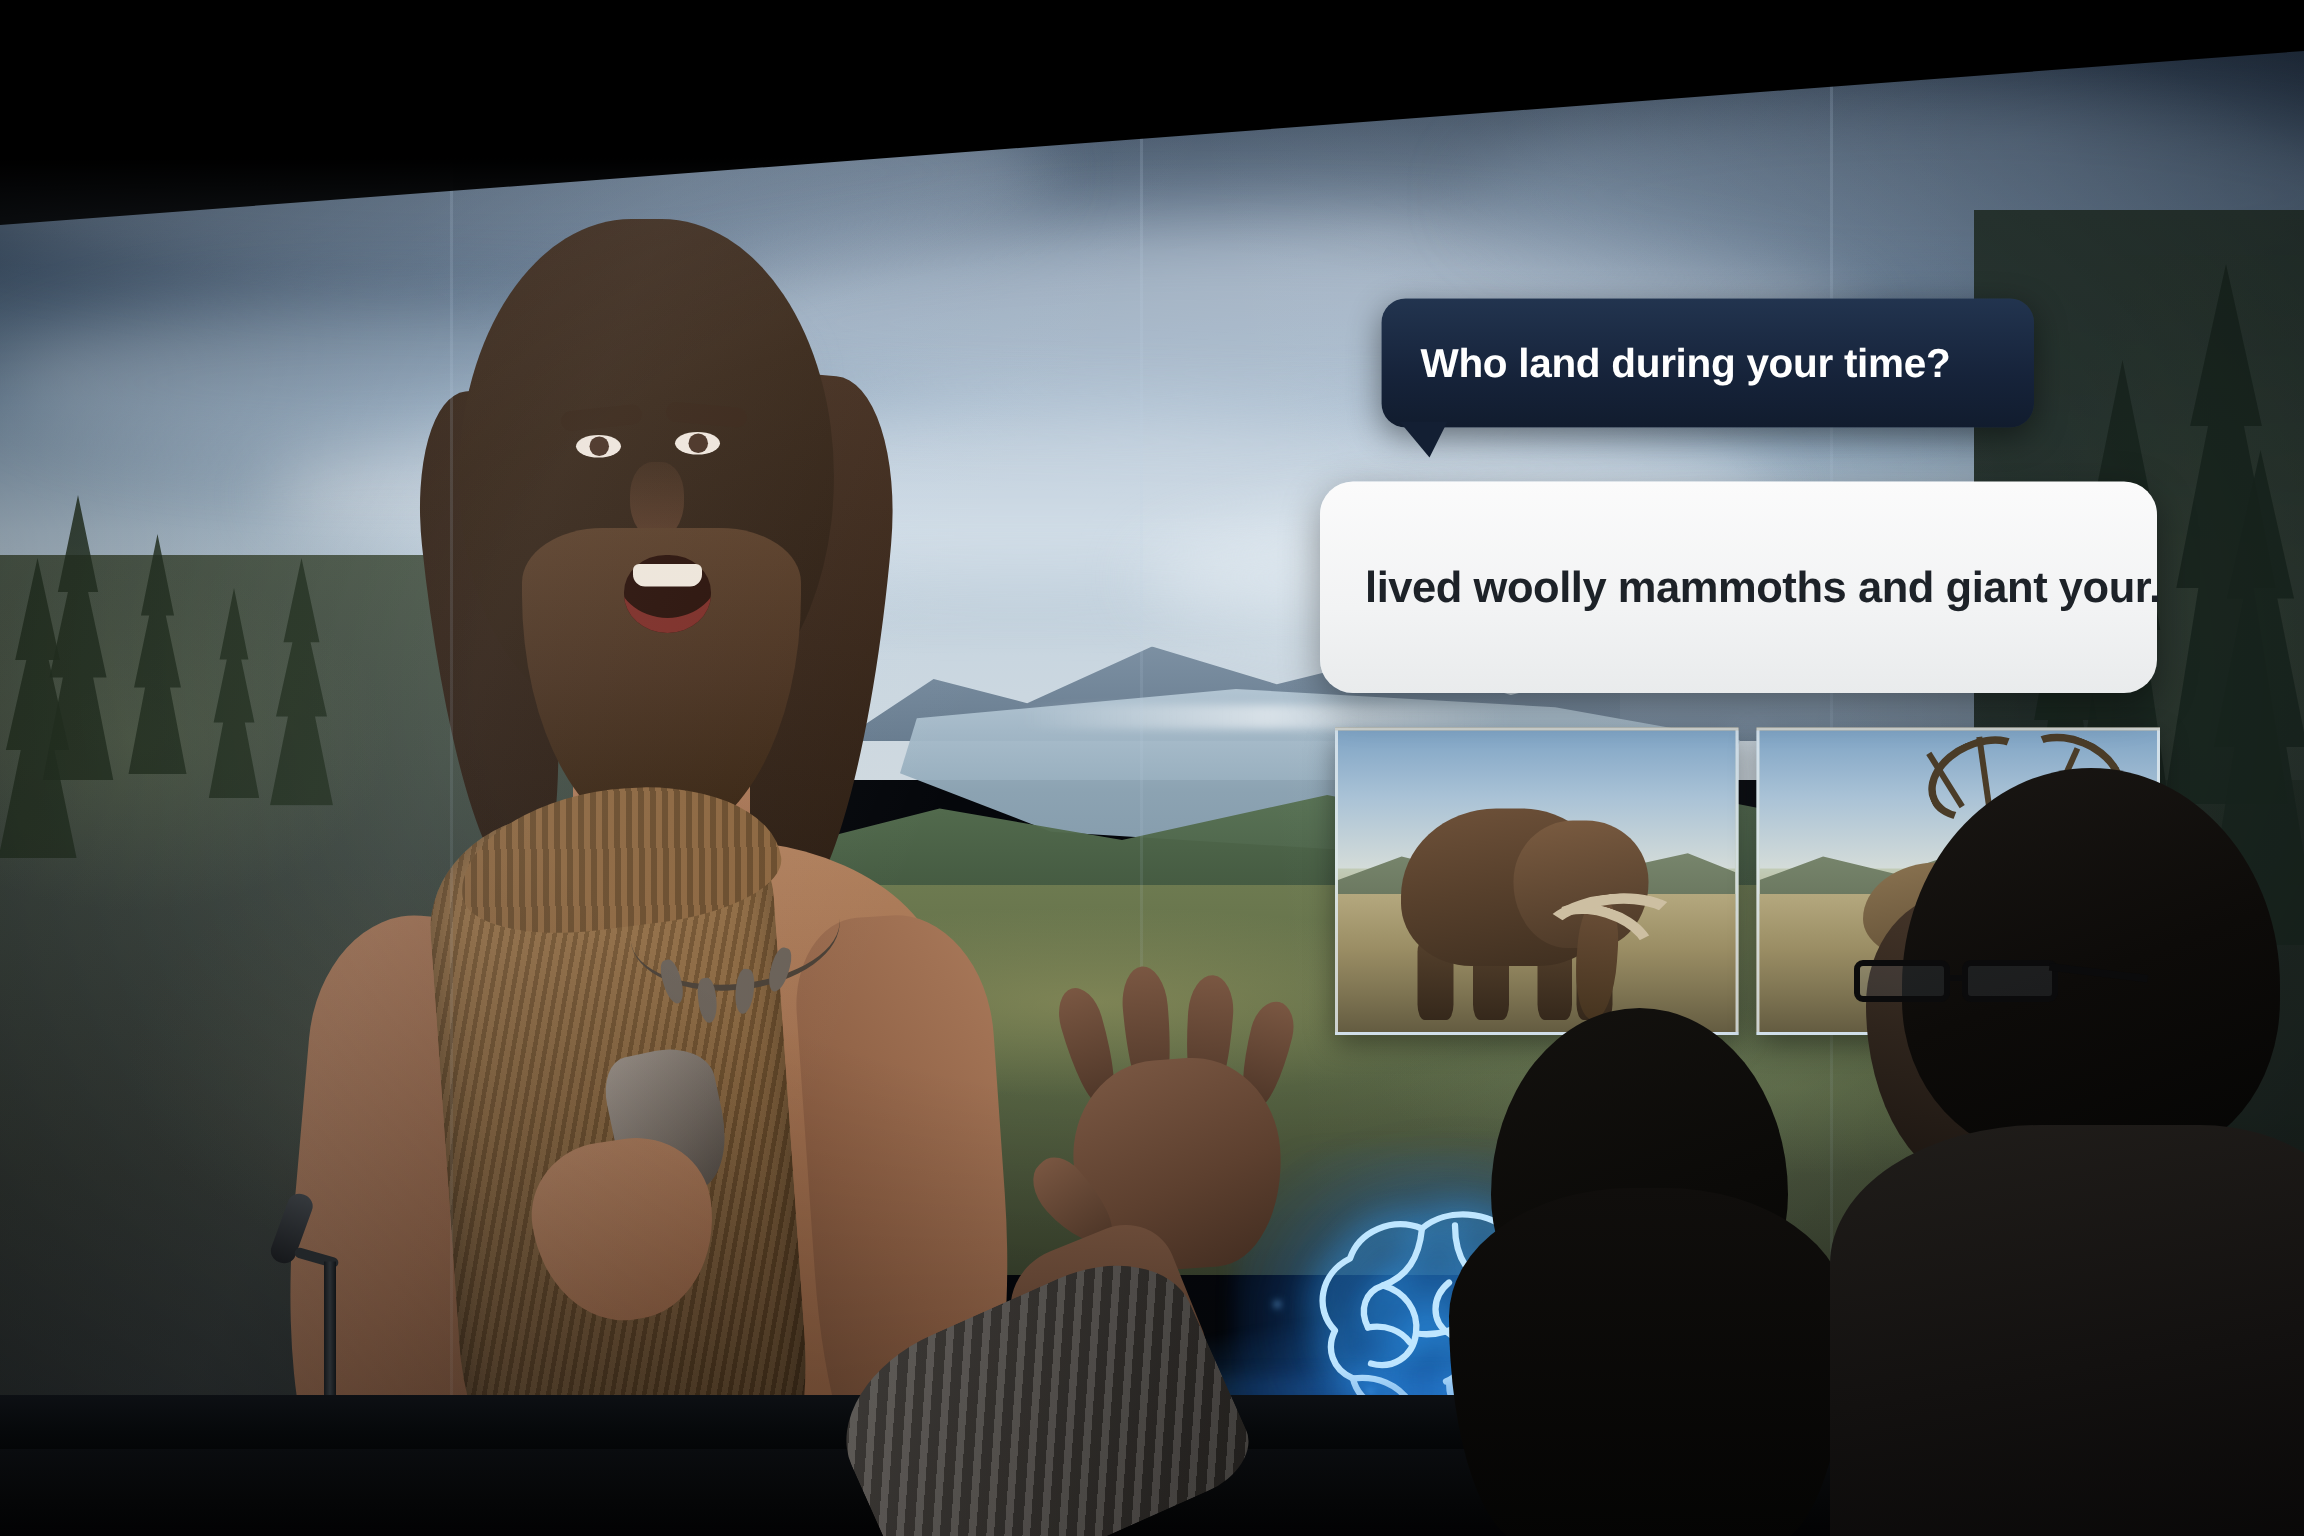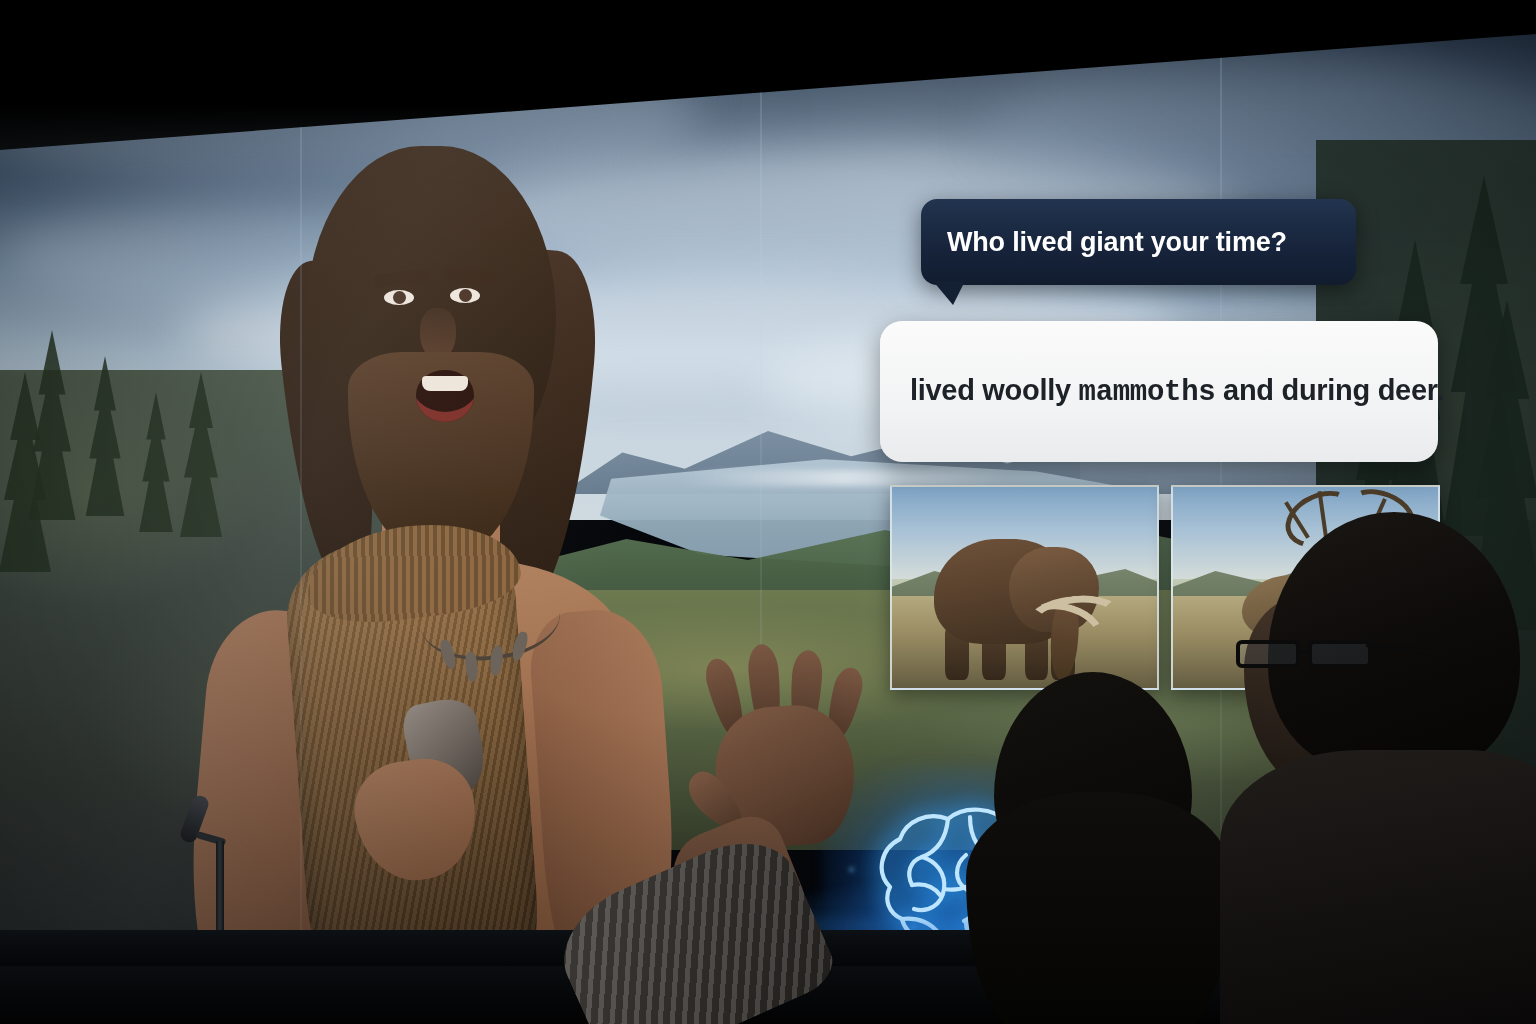--- a/index.html
+++ b/index.html
@@ -280,21 +280,21 @@
     border-radius:22px;
     box-shadow:0 8px 26px rgba(0,0,0,.38);
     display:flex; flex-direction:column; justify-content:center;
     padding:0 30px; z-index:30;
   }
   #bubbleAnswer .aline {
     color:#1d2228; font-size:29px; font-weight:bold; line-height:48px;
     letter-spacing:-.3px; white-space:nowrap;
   }
   #bubbleAnswer .aline .lite { font-weight:600; }
-  #bubbleAnswer .aline .strong { font-weight:bold;font-family:Liberation Mono, monospace; }
+  #bubbleAnswer .aline .strong { font-weight:bold; }
 
   
   #panels {
     position:absolute; left:890px; top:485px; width:550px; height:205px;
     display:flex; gap:12px; z-index:25;
   }
   .panel {
     position:relative; flex:1; overflow:hidden;
     border:2px solid rgba(226,236,244,.75);
     box-shadow:0 6px 18px rgba(0,0,0,.4);
@@ -566,27 +566,27 @@
           <path d="M82 94 C96 96, 110 92, 120 82"></path>
           <path d="M174 116 C160 114, 150 120, 146 132"></path>
           <path d="M104 126 C104 142, 112 152, 126 154"></path>
           <path d="M104 126 C112 146, 126 162, 142 176"></path>
           <path d="M50 90 C62 88, 72 92, 78 100"></path>
         </g>
       </svg>
     </div>
 
     <div id="bubbleQuestion">
-      <span class="qtext">Who lived giant your time?</span>
+      <span class="qtext">Who land during your time?</span>
       <span class="tail"></span>
     </div>
 
     <div id="bubbleAnswer">
       <div class="aline">
-        <span class="lite">lived woolly </span><span class="strong">mammoths</span><span class="lite"> and during deer.</span>
+        <span class="lite">lived woolly </span><span class="strong">mammoths</span><span class="lite"> and giant your.</span>
       </div>
     </div>
 
     <div id="panels">
 
       <div class="panel">
         <div class="p-sky"></div>
         <div class="p-hill"></div>
         <div class="p-ground"></div>
         <div class="mammoth-leg a"></div>

